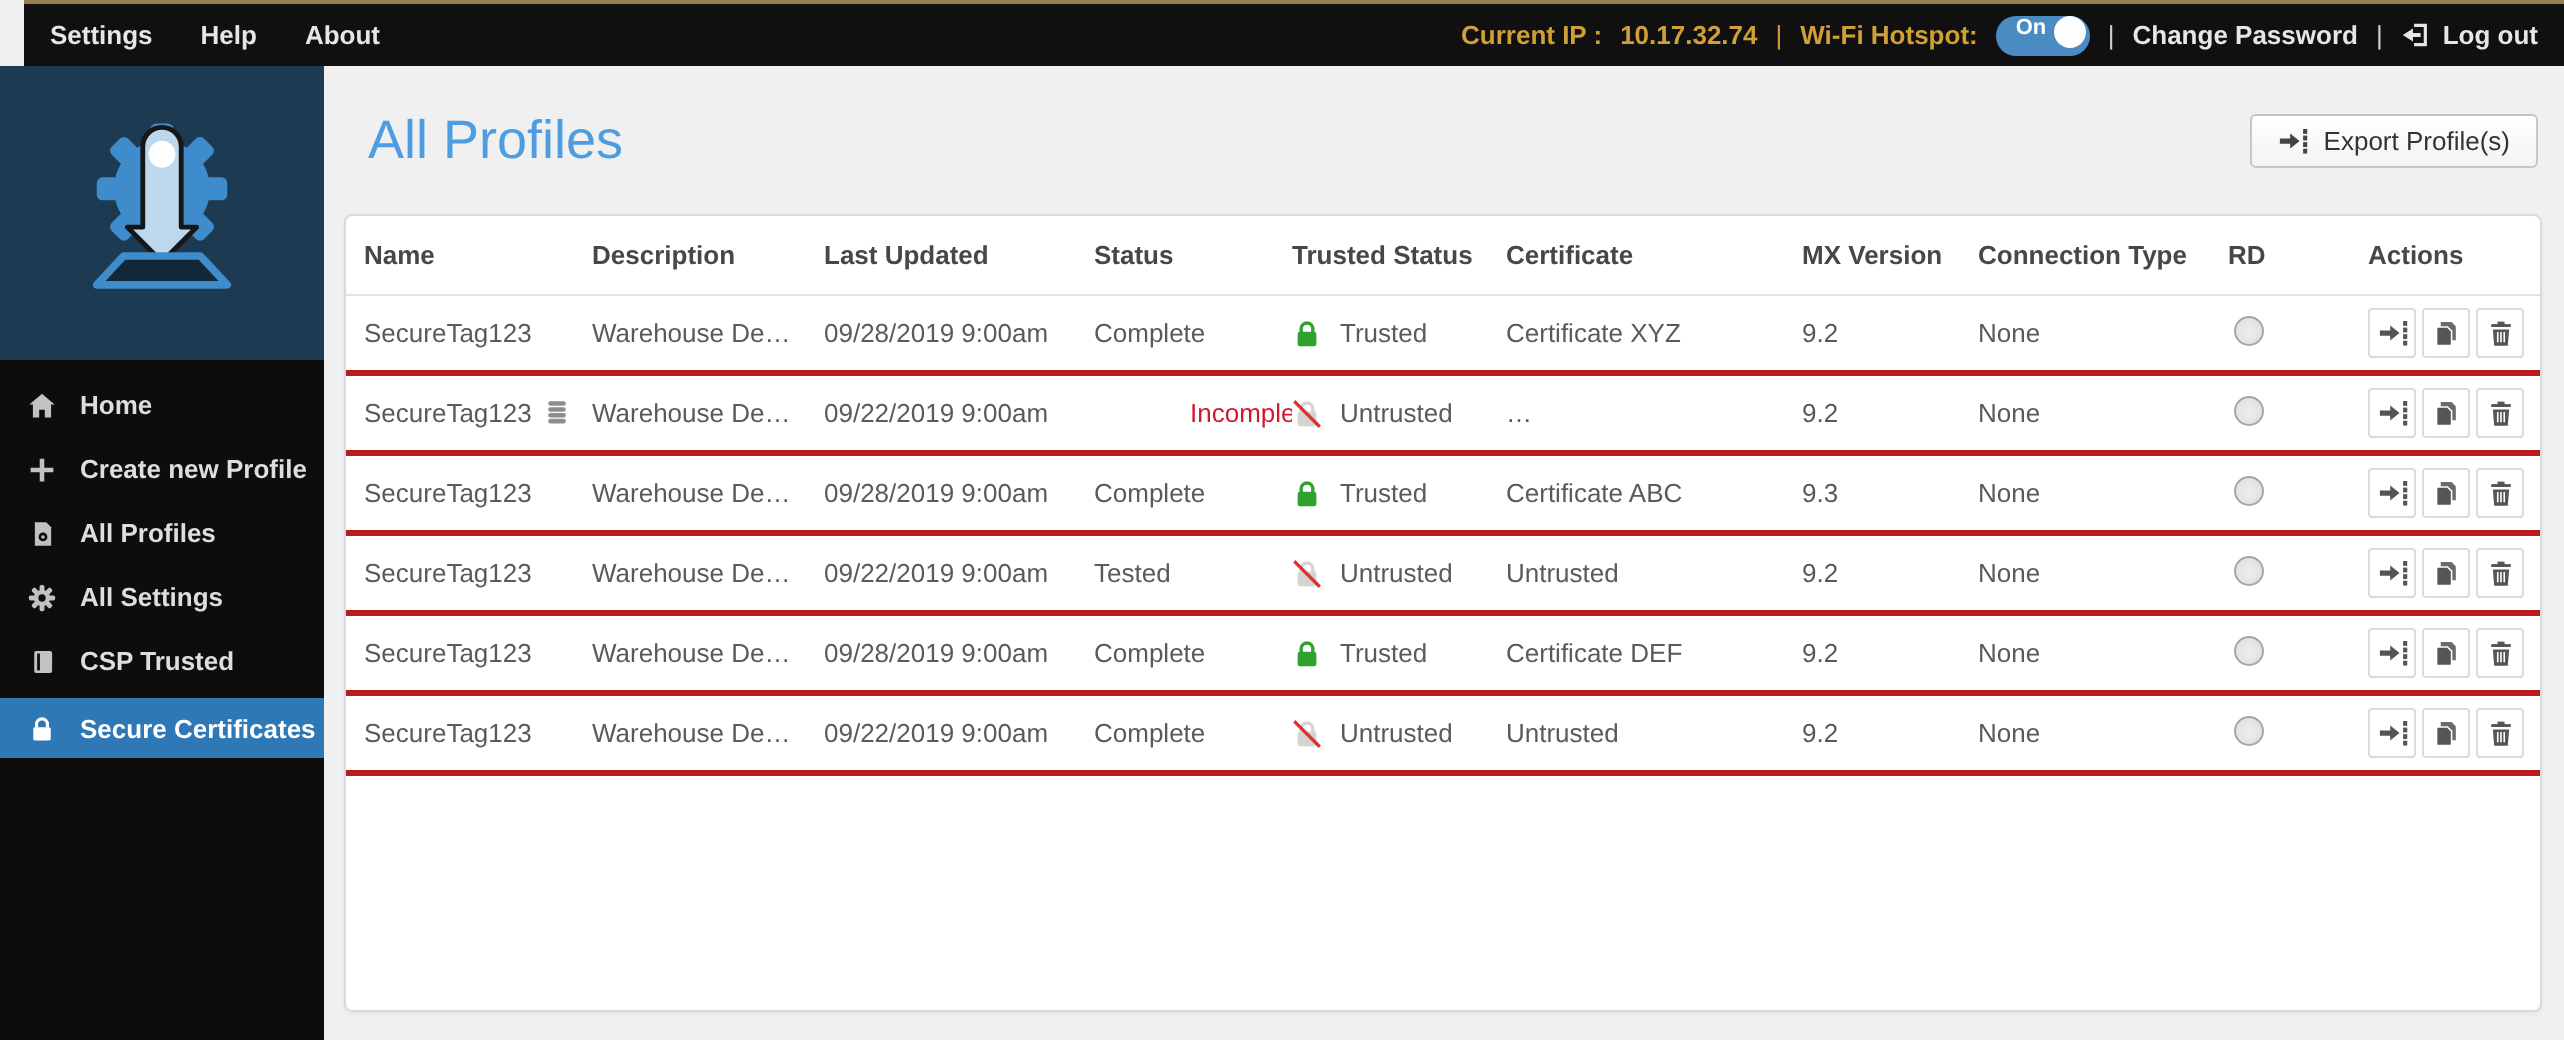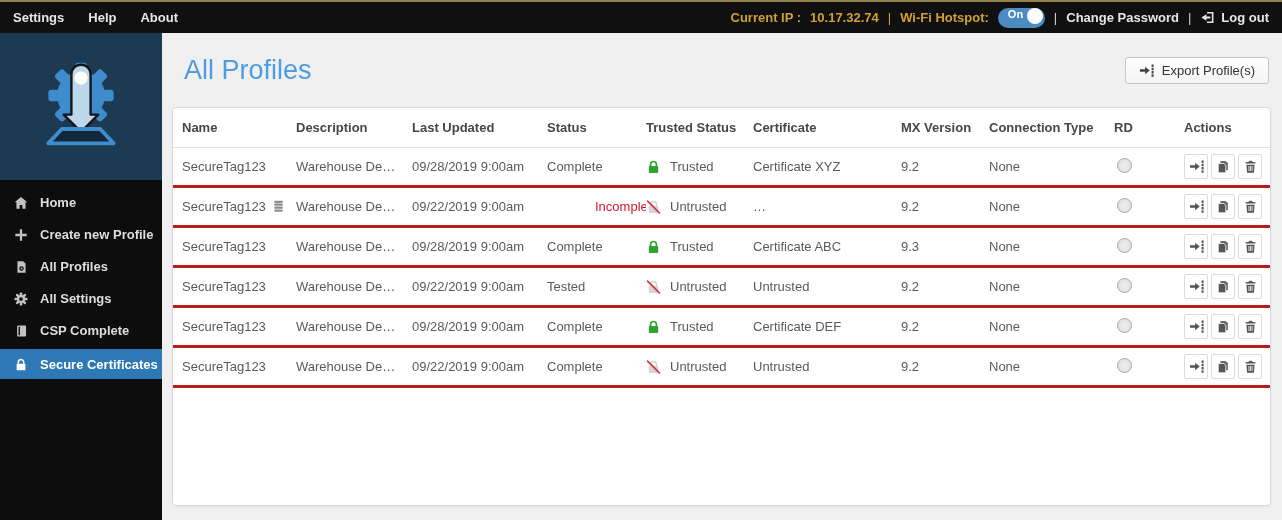--- a/index.html
+++ b/index.html
@@ -12,21 +12,21 @@
     --active-nav: #2e78b5;
     --title-blue: #4d9de0;
     --trusted-green: #2fa12e;
     --error-red: #d0182f;
     --toggle-blue: #4a8bc2;
     --logo-panel: #1c3a52;
   }
 
   
   .topbar {
-    position: absolute; top: 0; left: 0; right: 0; height: 33px;
+    position: absolute; top: 0; left: 12px; right: 0; height: 33px;
     background: #101010; border-top: 2px solid #93824f;
     display: flex; align-items: center;
     color: #e6e6e6; font-size: 13px; font-weight: bold;
   }
   .topbar-left { display: flex; align-items: center; gap: 24px; padding-left: 13px; }
   .topbar-menu { cursor: default; }
   .topbar-right { margin-left: auto; display: flex; align-items: center; gap: 9px; padding-right: 13px; }
   .gold { color: var(--accent); }
   .sep { color: #cfcfcf; font-weight: normal; }
   .sep.gold { color: var(--accent); }
@@ -197,21 +197,21 @@
     <span class="nav-label">All Settings</span>
   </div>
 
   <div class="nav-item">
     <span class="icon-slot">
           <svg viewBox="0 0 16 16" width="13" height="14">
             <rect x="2.6" y="1.2" width="11" height="13.6" rx="1.2" fill="currentColor"></rect>
             <rect x="4.4" y="2.8" width="1.7" height="10.4" fill="#0d0d0d"></rect>
           </svg>
         </span>
-    <span class="nav-label">CSP Complete</span>
+    <span class="nav-label">CSP Trusted</span>
   </div>
 
   <div class="nav-item active">
     <span class="icon-slot">
           <svg viewBox="0 0 16 16" width="14" height="15">
             <path d="M4.9 7.2 V5.3 a3.1 3.1 0 0 1 6.2 0 V7.2" fill="none" stroke="currentColor" stroke-width="1.8"></path>
             <rect x="3" y="7" width="10" height="7.6" rx="1" fill="currentColor"></rect>
           </svg>
         </span>
     <span class="nav-label">Secure Certificates</span>

